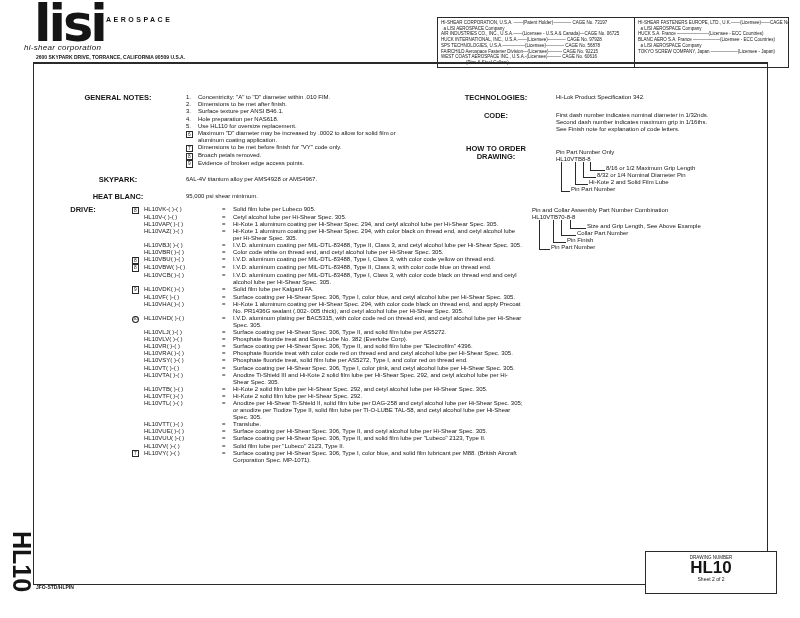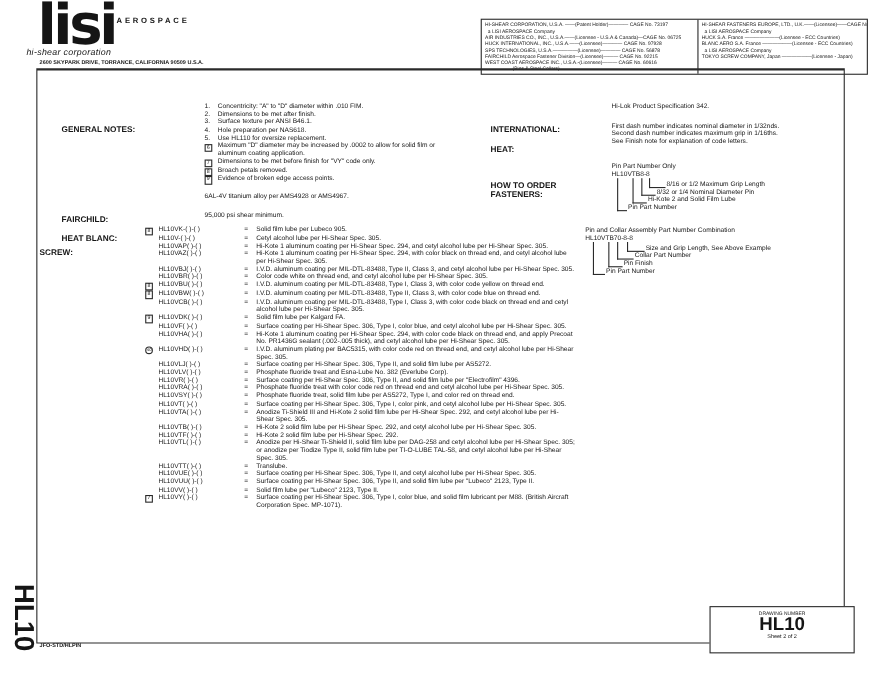--- a/index.html
+++ b/index.html
@@ -16,21 +16,21 @@
   .address{left:36px;top:54px;font-size:5px;font-weight:bold;}
   
   .lic{left:437px;top:17px;width:350px;height:49px;border:1px solid #2a2a2a;display:flex;background:#fff;}
   .lic-col{padding:2px 3px;font-size:4.5px;line-height:5.7px;overflow:hidden;}
   .lic-col-left{width:190px;border-right:1px solid #2a2a2a;}
   .lic-col-right{flex:1;}
   .lic-line{white-space:pre;}
   
   .main-box{left:33px;top:62px;width:733px;height:520px;border:1px solid #2a2a2a;border-top-width:2px;}
   
-  .slabel{font-size:7.5px;font-weight:bold;text-align:left;line-height:8px;margin-top:20px;}
+  .slabel{font-size:7.5px;font-weight:bold;text-align:center;line-height:8px;}
   .stext{font-size:6px;line-height:7.2px;}
   
   .notes{left:186px;top:94px;width:224px;}
   .nrow{display:flex;font-size:6px;line-height:7.2px;}
   .nmark{flex:0 0 12px;}
   .ntext{flex:1;}
   .mk{display:inline-block;font-style:normal;}
   .mk.box{border:1px solid #2a2a2a;padding:0 1px;font-size:4.8px;line-height:5.2px;margin-top:.5px;}
   .mk.circle{border:1px solid #2a2a2a;border-radius:50%;padding:0 .5px;font-size:3.8px;line-height:5px;margin-top:.5px;}
   .mk.none{visibility:hidden;}
@@ -130,34 +130,34 @@
         <span class="nmark"><i class="mk box">8</i></span>
         <span class="ntext">Broach petals removed.</span>
       </div>
 
       <div class="nrow">
         <span class="nmark"><i class="mk box">9</i></span>
         <span class="ntext">Evidence of broken edge access points.</span>
       </div>
     </div>
 
-  <div class="abs slabel" style="left:446px;top:94px;width:100px;">INTERNATIONAL:</div>
+  <div class="abs slabel" style="left:446px;top:94px;width:100px;">TECHNOLOGIES:</div>
   <div class="abs stext" style="left:556px;top:94px;">Hi-Lok Product Specification 342.</div>
 
-  <div class="abs slabel" style="left:446px;top:112px;width:100px;">HEAT:</div>
+  <div class="abs slabel" style="left:446px;top:112px;width:100px;">CODE:</div>
   <div class="abs" style="left:556px;top:112px;">
 
   <div class="stext">First dash number indicates nominal diameter in 1/32nds.</div>
       <div class="stext">Second dash number indicates maximum grip in 1/16ths.</div>
       <div class="stext">See Finish note for explanation of code letters.</div>
     </div>
 
   <div class="abs slabel" style="left:446px;top:145px;width:100px;">
     <div>HOW TO ORDER</div>
-    <div>FASTENERS:</div>
+    <div>DRAWING:</div>
   </div>
 
   <div class="abs ex" style="left:556px;top:149px;width:240px;height:56px;">
     <div>Pin Part Number Only</div>
     <div>HL10VTB8-8</div>
     <div class="conn" style="left:34px;top:13px;width:14px;height:8px;"></div>
     <div class="conn" style="left:27px;top:13px;width:12px;height:15px;"></div>
     <div class="conn" style="left:19px;top:13px;width:12px;height:22px;"></div>
     <div class="conn" style="left:5px;top:13px;width:8px;height:29px;"></div>
     <div class="conn-label" style="left:50px;top:16px;">8/16 or 1/2 Maximum Grip Length</div>
@@ -172,26 +172,26 @@
     <div class="conn" style="left:38px;top:13px;width:15px;height:8px;"></div>
     <div class="conn" style="left:29px;top:13px;width:14px;height:15px;"></div>
     <div class="conn" style="left:21px;top:13px;width:12px;height:22px;"></div>
     <div class="conn" style="left:7px;top:13px;width:10px;height:29px;"></div>
     <div class="conn-label" style="left:55px;top:16px;">Size and Grip Length, See Above Example</div>
     <div class="conn-label" style="left:45px;top:23px;">Collar Part Number</div>
     <div class="conn-label" style="left:35px;top:30px;">Pin Finish</div>
     <div class="conn-label" style="left:19px;top:37px;">Pin Part Number</div>
   </div>
 
-  <div class="abs slabel" style="left:56px;top:176px;width:124px;">FAIRCHILD:</div>
+  <div class="abs slabel" style="left:56px;top:176px;width:124px;">SKYPARK:</div>
   <div class="abs stext" style="left:186px;top:176px;">6AL-4V titanium alloy per AMS4928 or AMS4967.</div>
   <div class="abs slabel" style="left:56px;top:193px;width:124px;">HEAT BLANC:</div>
   <div class="abs stext" style="left:186px;top:193px;">95,000 psi shear minimum.</div>
 
-  <div class="abs slabel" style="left:36px;top:206px;width:94px;">SCREW:</div>
+  <div class="abs slabel" style="left:36px;top:206px;width:94px;">DRIVE:</div>
   <div class="abs finish-rows">
 
       <div class="frow">
         <span class="fmark"><i class="mk box">8</i></span>
         <span class="fcode">HL10VK-( )-( )</span>
         <span class="feq">=</span>
         <span class="fdesc">Solid film lube per Lubeco 905.</span>
       </div>
 
       <div class="frow">

